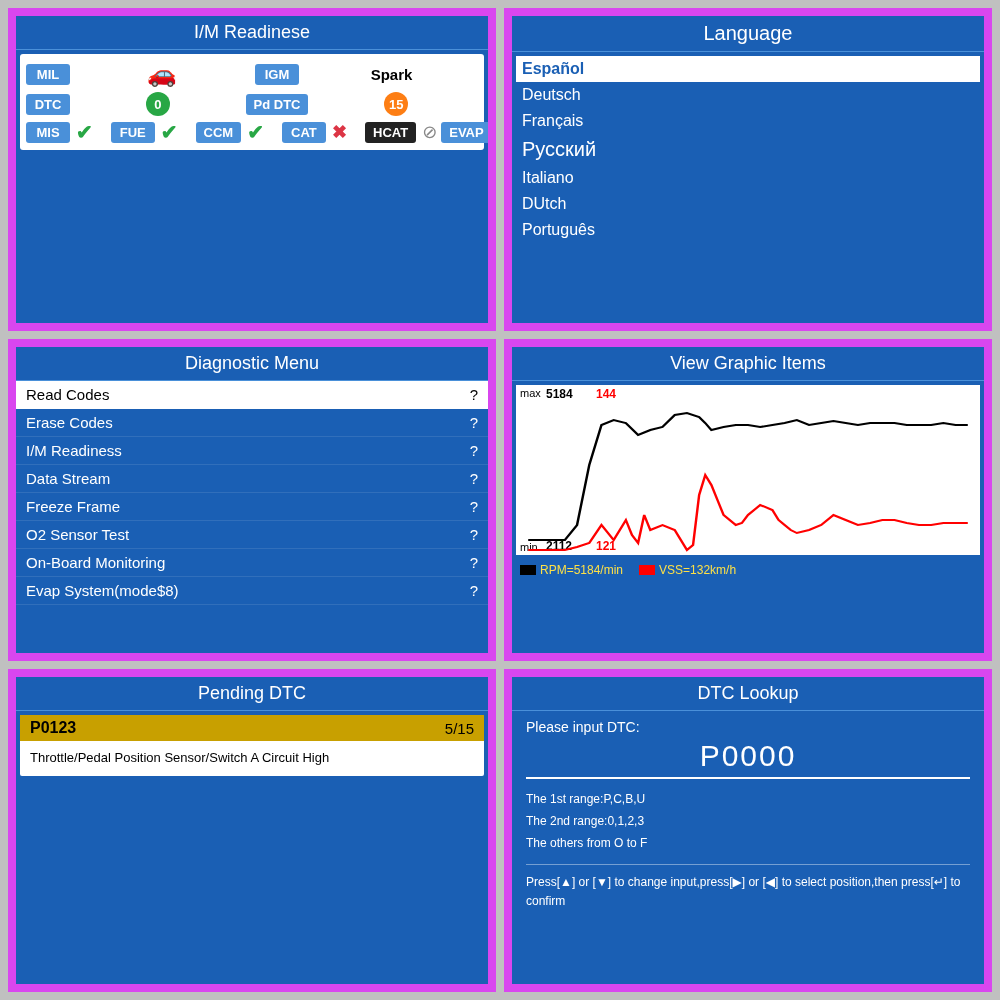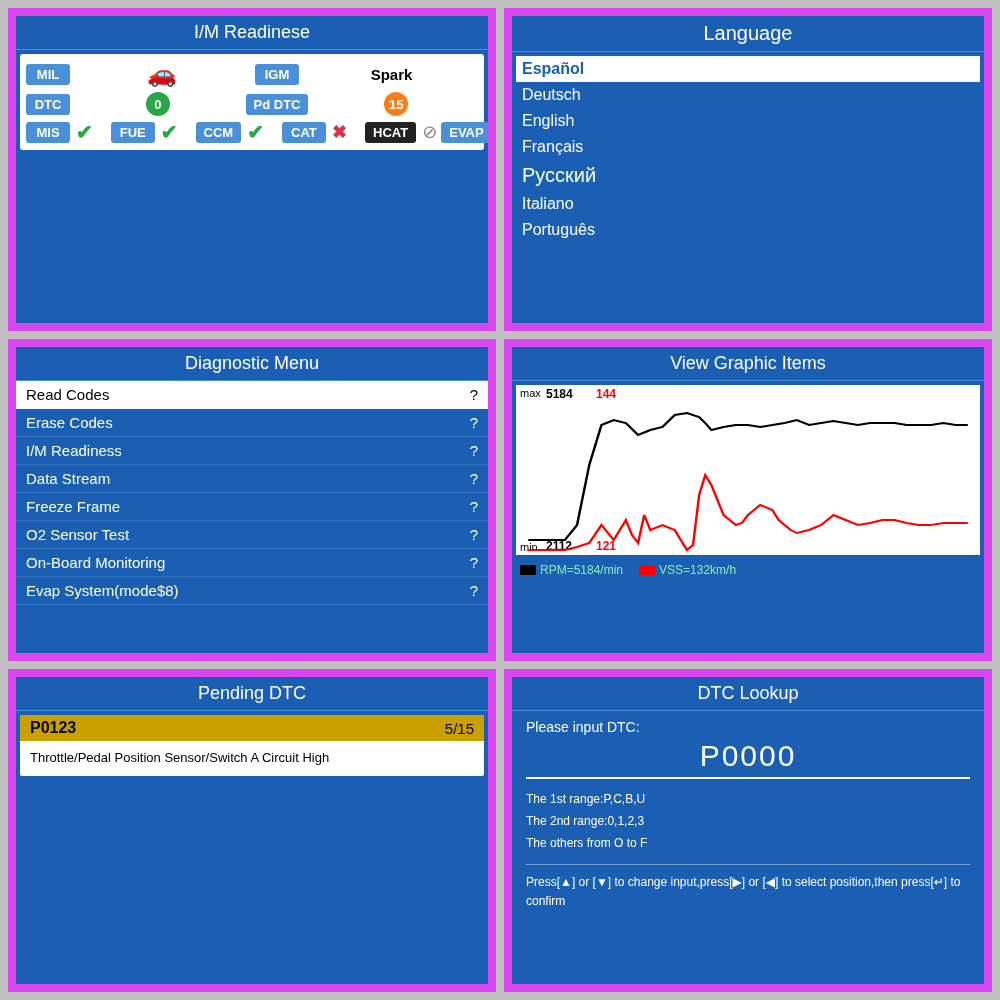--- a/index.html
+++ b/index.html
@@ -264,21 +264,21 @@
       font-size: 12px;
       color: red;
       font-weight: bold;
     }
 
     .graph-legend {
       display: flex;
       gap: 16px;
       padding: 4px 8px;
       font-size: 12px;
-      color: #86efac;
+      color: #fde047;
       align-items: center;
     }
 
     .legend-item {
       display: flex;
       align-items: center;
       gap: 4px;
     }
 
     .legend-black {
@@ -456,24 +456,24 @@
       </div>
     </div>
   </div>
 </div>
 
 <div class="panel lang-panel">
   <div class="panel-header">Language</div>
   <div class="lang-list">
     <div class="lang-item selected">Español</div>
     <div class="lang-item">Deutsch</div>
-    <div class="lang-item">English</div>
     <div class="lang-item">Français</div>
     <div class="lang-item" style="font-size:20px;">Русский</div>
     <div class="lang-item">Italiano</div>
+    <div class="lang-item">DUtch</div>
     <div class="lang-item">Português</div>
   </div>
 </div>
 
 <div class="panel diag-panel">
   <div class="panel-header">Diagnostic Menu</div>
   <div class="diag-list">
     <div class="diag-item selected">
       <span>Read Codes</span>
       <span class="q-mark">?</span>

